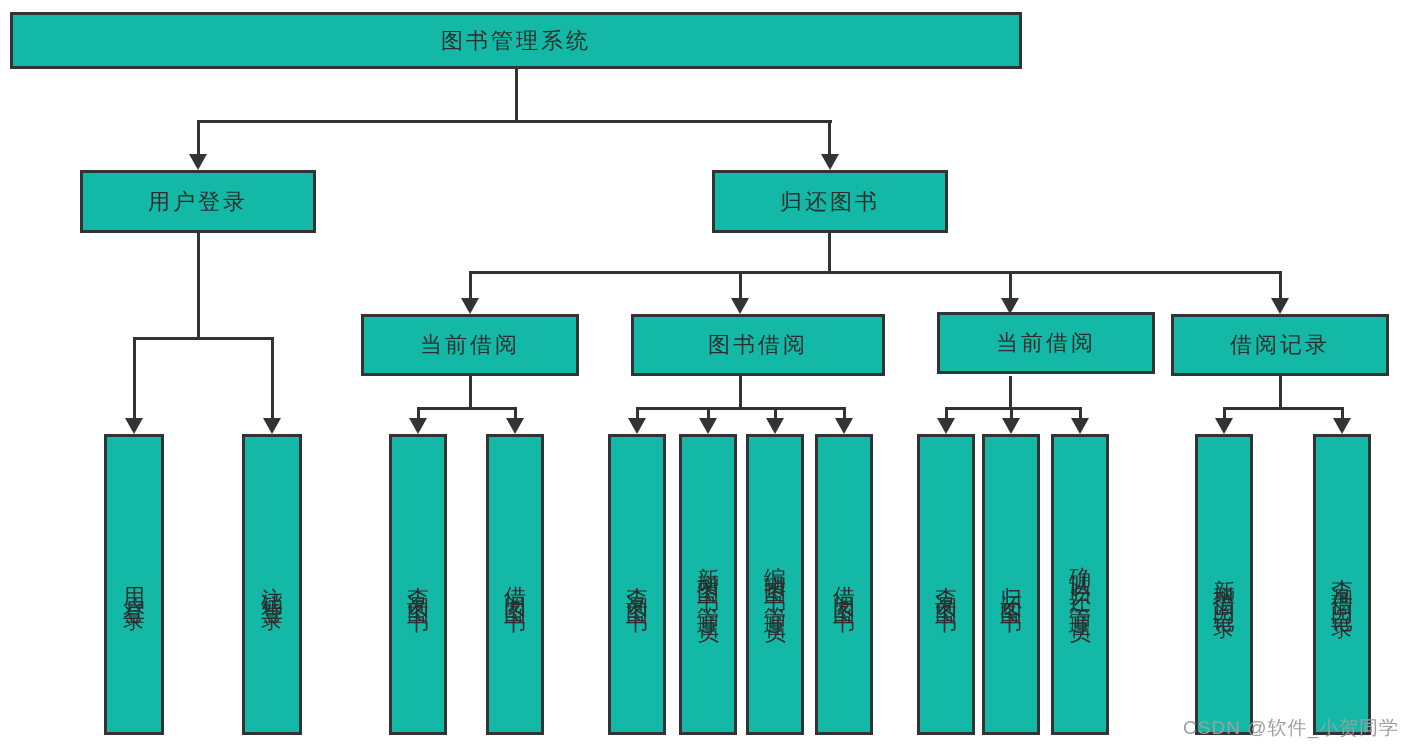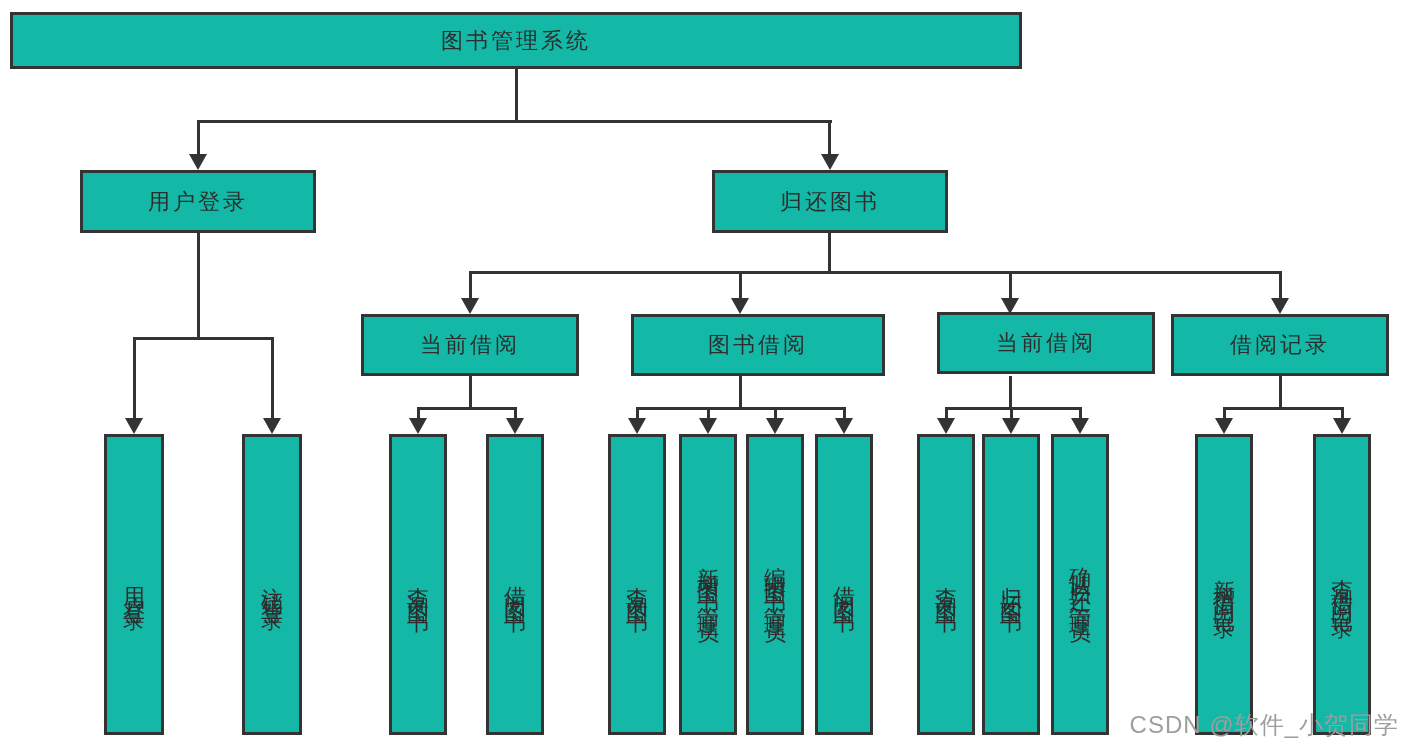--- a/index.html
+++ b/index.html
@@ -37,21 +37,21 @@
   .arrow {
     position: absolute; width: 0; height: 0;
     border-left: 9px solid transparent;
     border-right: 9px solid transparent;
     border-top: 16px solid #333333;
   }
   .watermark {
     position: absolute;
     right: 6px;
     bottom: 6px;
-    font-size: 24px;
+    font-size: 19px;
     color: #9e9e9e;
     letter-spacing: 1px;
     white-space: nowrap;
     margin-left: 48px;
   }
 </style>
 </head>
 <body>
 
 <div class="stage">

